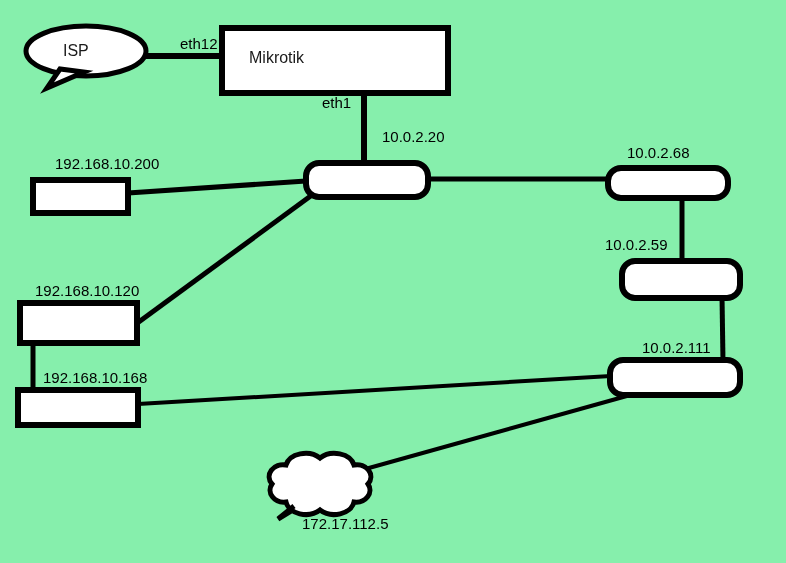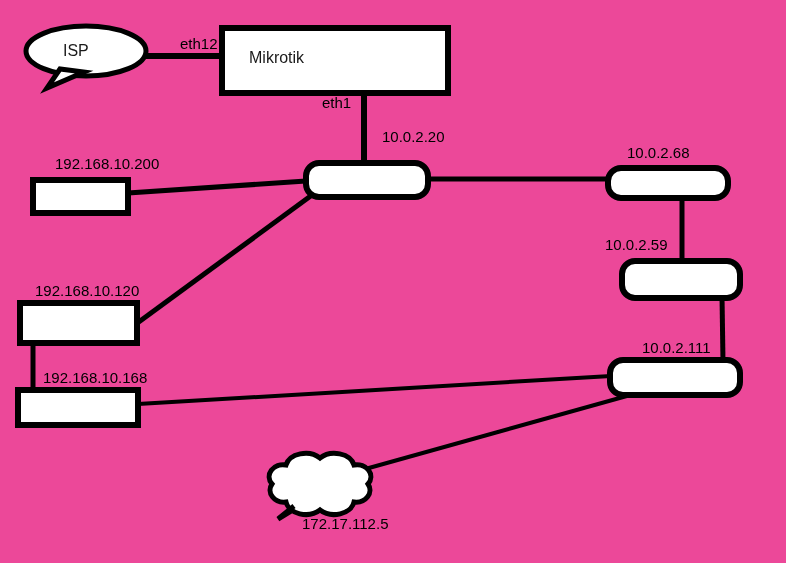--- a/index.html
+++ b/index.html
@@ -1,16 +1,16 @@
 <!DOCTYPE html>
 <html><head>
 <meta charset="utf-8">
 <style>
   html,body { margin:0; padding:0; background:#ffffff; }
-  .canvas { position:relative; width:786px; height:563px; background:#ec4899; overflow:hidden; }
+  .canvas { position:relative; width:786px; height:563px; background:#86efac; overflow:hidden; }
   .shape  { fill:#ffffff; stroke:#000000; stroke-width:6; }
   .shape-thin { fill:#ffffff; stroke:#000000; stroke-width:5; }
   .wire   { stroke:#000000; stroke-width:5; fill:none; stroke-linecap:butt; }
   .wire-thick { stroke:#000000; stroke-width:6; fill:none; }
   .wire-thin  { stroke:#000000; stroke-width:4; fill:none; }
   .lbl    { font-family:"Liberation Sans", sans-serif; font-size:15px; fill:#000000; }
   .lbl-node { font-family:"Liberation Sans", sans-serif; font-size:16px; fill:#1a1a1a; }
 </style>
 </head>
 <body>

